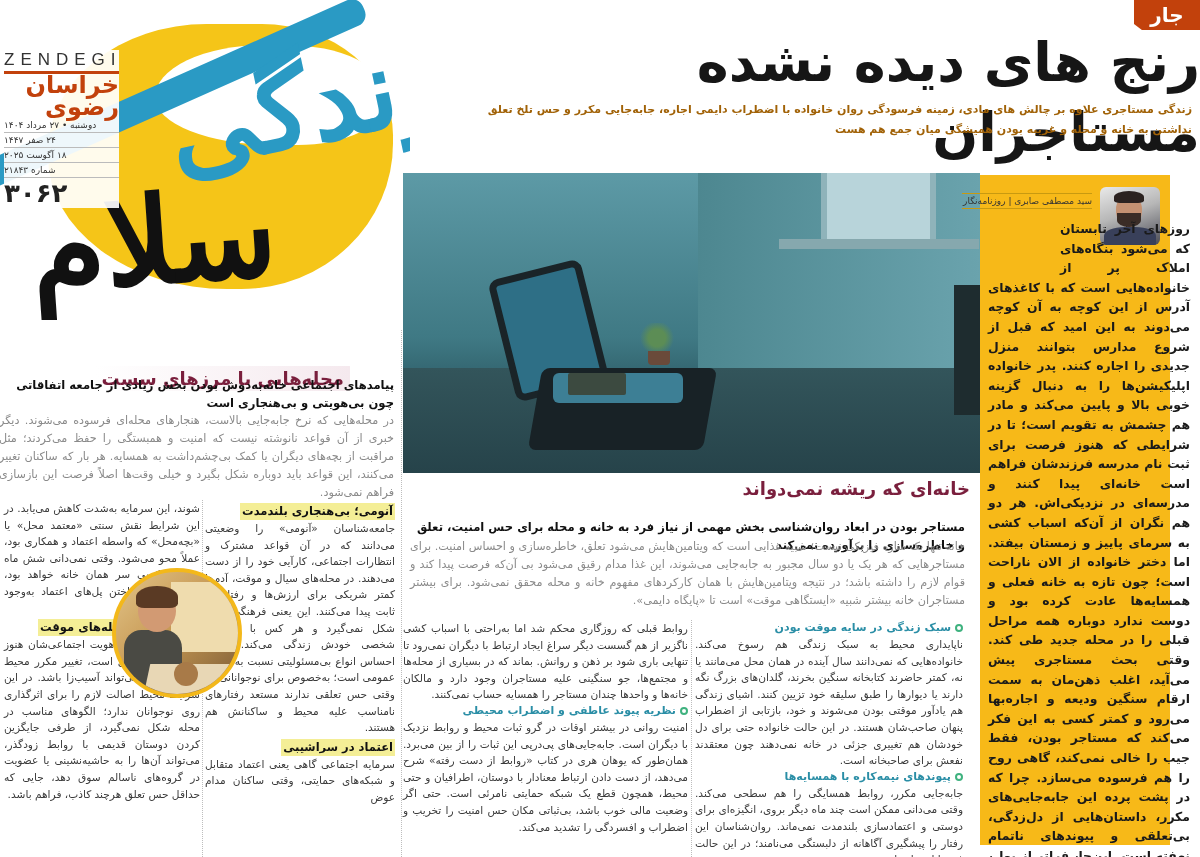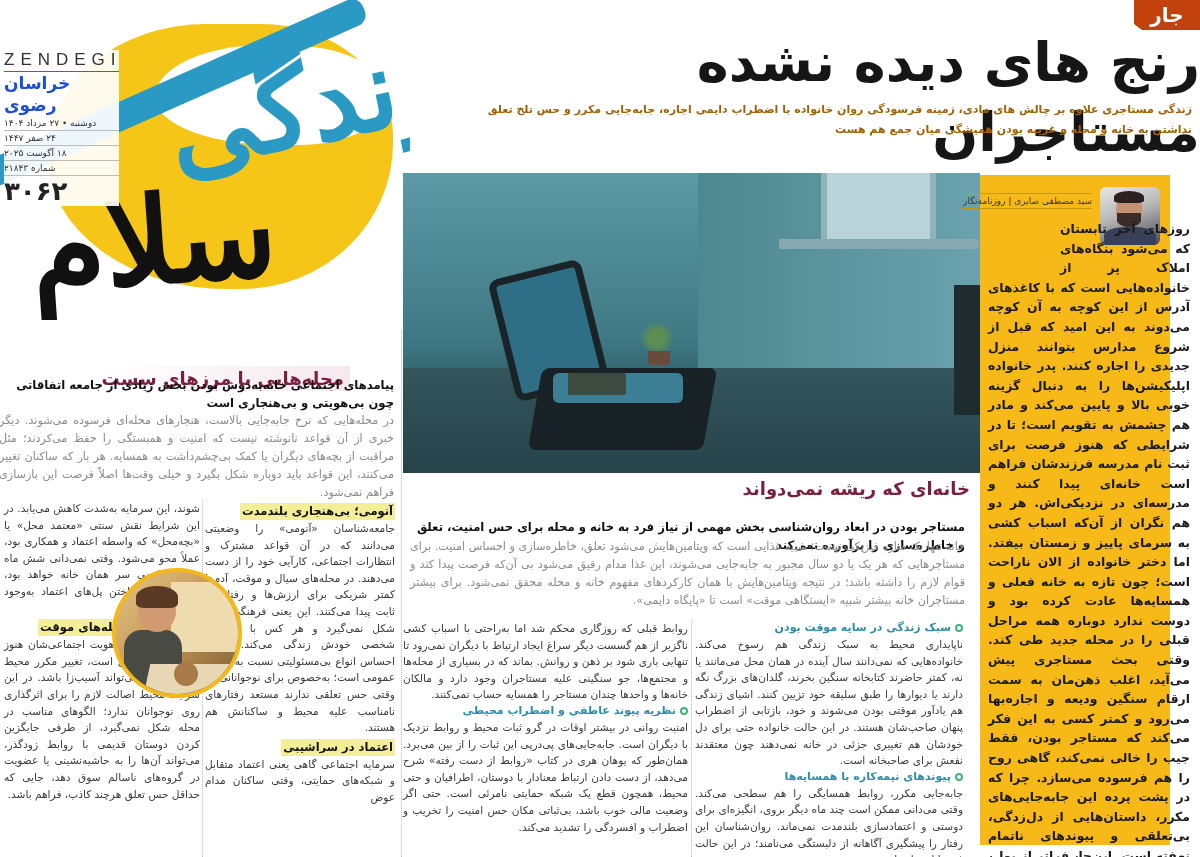--- a/index.html
+++ b/index.html
@@ -26,22 +26,22 @@
     position: absolute; left: 165px; top: 40px; font-family: "DejaVu Serif", serif;
     font-size: 110px; font-weight: bold; color: #2a9ac4; transform: rotate(-12deg);
     direction: rtl; letter-spacing: -6px;
   }
   .logo-word-black {
     position: absolute; left: 30px; top: 170px; font-family: "DejaVu Serif", serif;
     font-size: 120px; font-weight: bold; color: #111; direction: rtl; letter-spacing: -8px;
     transform: rotate(-4deg);
   }
   .paper-info { position: absolute; left: 4px; top: 50px; width: 115px; z-index: 3; background: rgba(255,255,255,0.92); }
-  .paper-latin { font-family: "Liberation Sans", sans-serif; font-size: 17px; letter-spacing: 6px; color: #333; border-bottom: 1px solid #c2410c; padding-bottom: 1px; }
-  .paper-name { font-size: 17px; color: #1d4ed8; font-weight: bold; text-align: left; direction: rtl; line-height: 22px; }
+  .paper-latin { font-family: "Liberation Sans", sans-serif; font-size: 17px; letter-spacing: 6px; color: #333; border-bottom: 3px solid #c2410c; padding-bottom: 1px; }
+  .paper-name { font-size: 24px; color: #c2410c; font-weight: bold; text-align: right; direction: rtl; line-height: 22px; }
   .paper-line { font-size: 9px; color: #333; direction: rtl; text-align: left; line-height: 14px; border-bottom: 1px solid #bbb; }
   .paper-issue { font-size: 26px; font-weight: bold; color: #222; text-align: left; direction: rtl; line-height: 30px; }
 
   
   .section-tag {
     position: absolute; right: 0; top: 0; width: 66px; height: 30px; background: #c2410c;
     color: #fff; font-weight: bold; font-size: 20px; text-align: center; line-height: 30px; direction: rtl;
     clip-path: polygon(0 0, 100% 0, 100% 100%, 12% 100%, 0 80%);
   }
   .headline {

